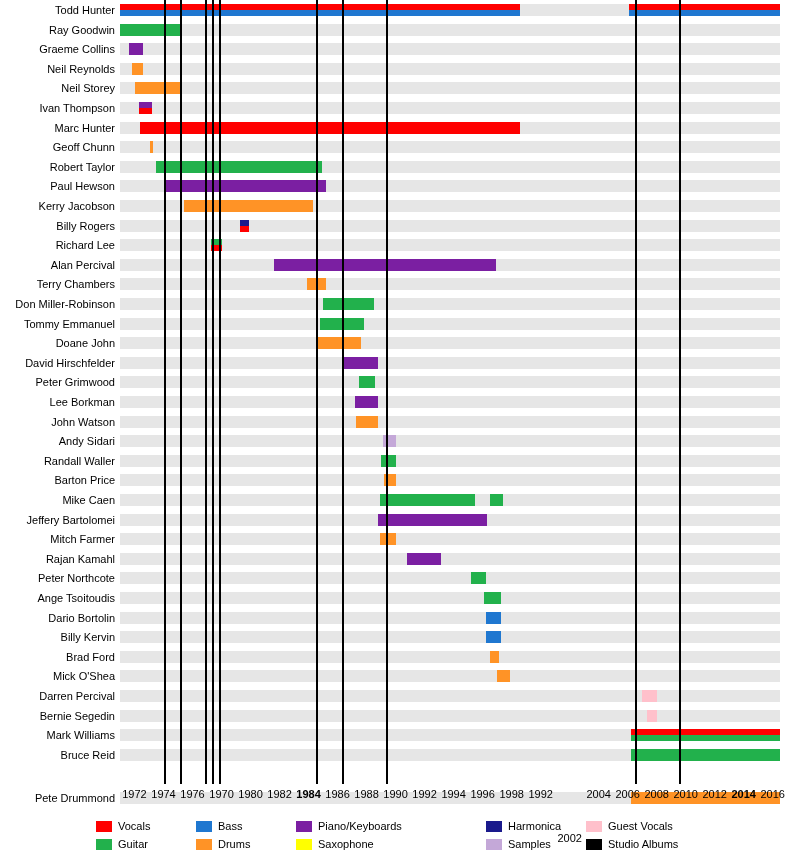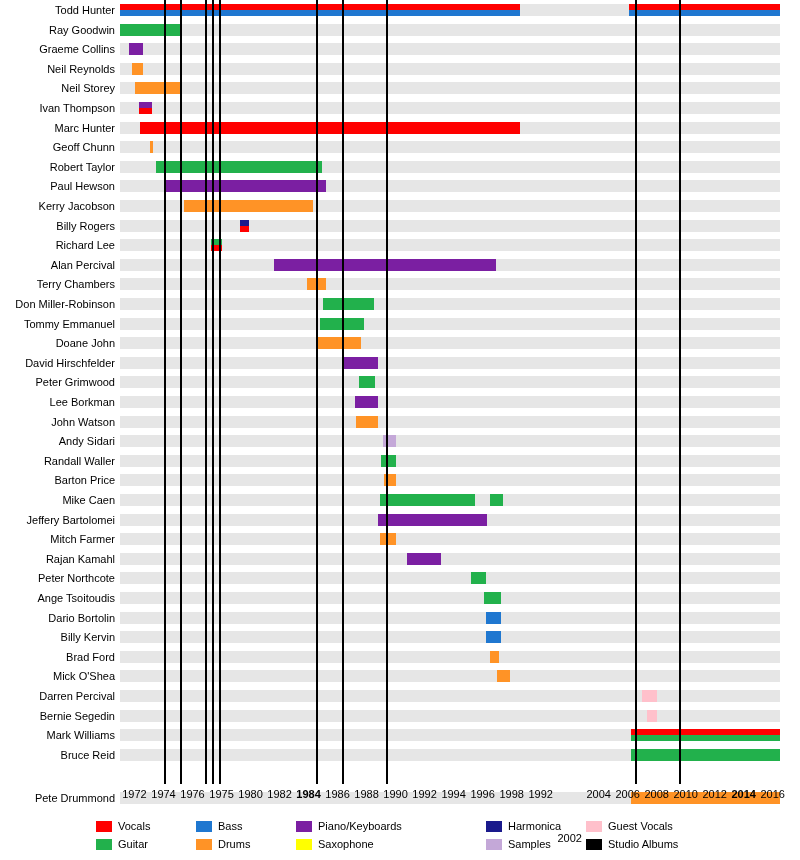--- a/index.html
+++ b/index.html
@@ -358,21 +358,21 @@
       <div class="vline" style="left: 342.385px; height: 784px;"></div>
       <div class="vline" style="left: 385.901px; height: 784px;"></div>
       <div class="vline" style="left: 635.396px; height: 784px;"></div>
       <div class="vline" style="left: 678.912px; height: 784px;"></div>
     </div>
   <div class="axis-line"></div>
   <div id="axis" style="width: 660px;">
       <div class="tick-label" style="left: 14.5055px;">1972</div>
       <div class="tick-label" style="left: 43.5165px;">1974</div>
       <div class="tick-label" style="left: 72.5275px;">1976</div>
-      <div class="tick-label" style="left: 101.538px;">1975</div>
+      <div class="tick-label" style="left: 101.538px;">1970</div>
       <div class="tick-label" style="left: 130.549px;">1980</div>
       <div class="tick-label" style="left: 159.56px;">1982</div>
       <div class="tick-label" style="left: 188.571px; font-weight: bold;">1984</div>
       <div class="tick-label" style="left: 217.582px;">1986</div>
       <div class="tick-label" style="left: 246.593px;">1988</div>
       <div class="tick-label" style="left: 275.604px;">1990</div>
       <div class="tick-label" style="left: 304.615px;">1992</div>
       <div class="tick-label" style="left: 333.626px;">1994</div>
       <div class="tick-label" style="left: 362.637px;">1996</div>
       <div class="tick-label" style="left: 391.648px;">1998</div>

